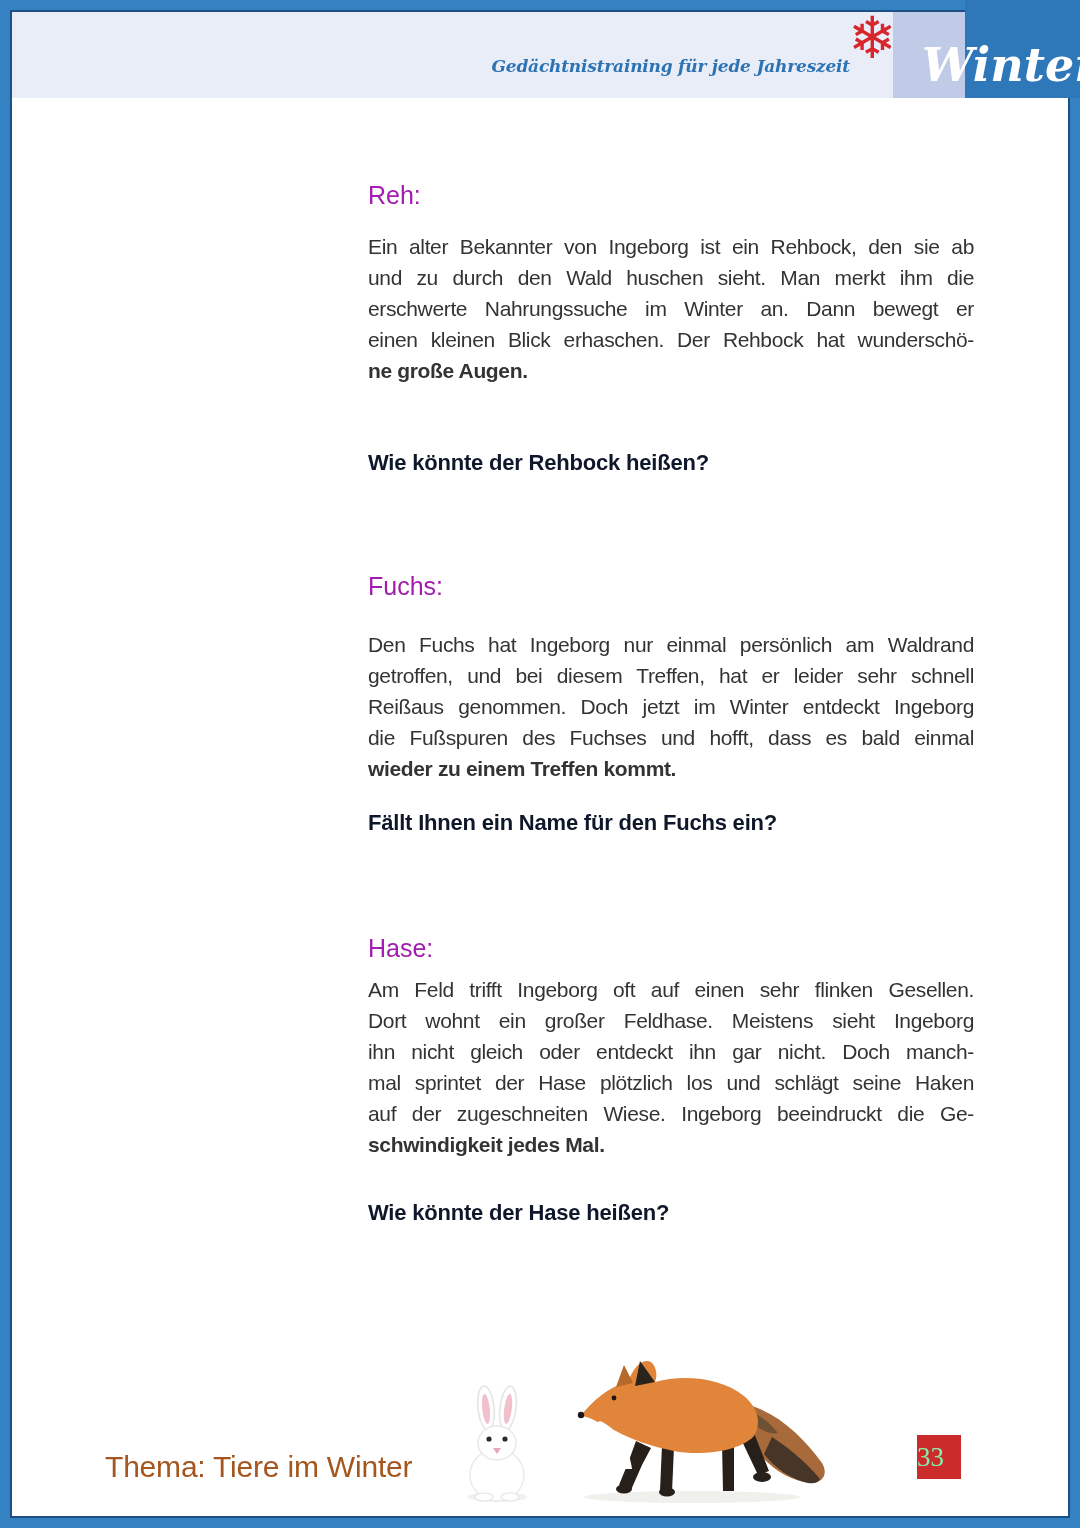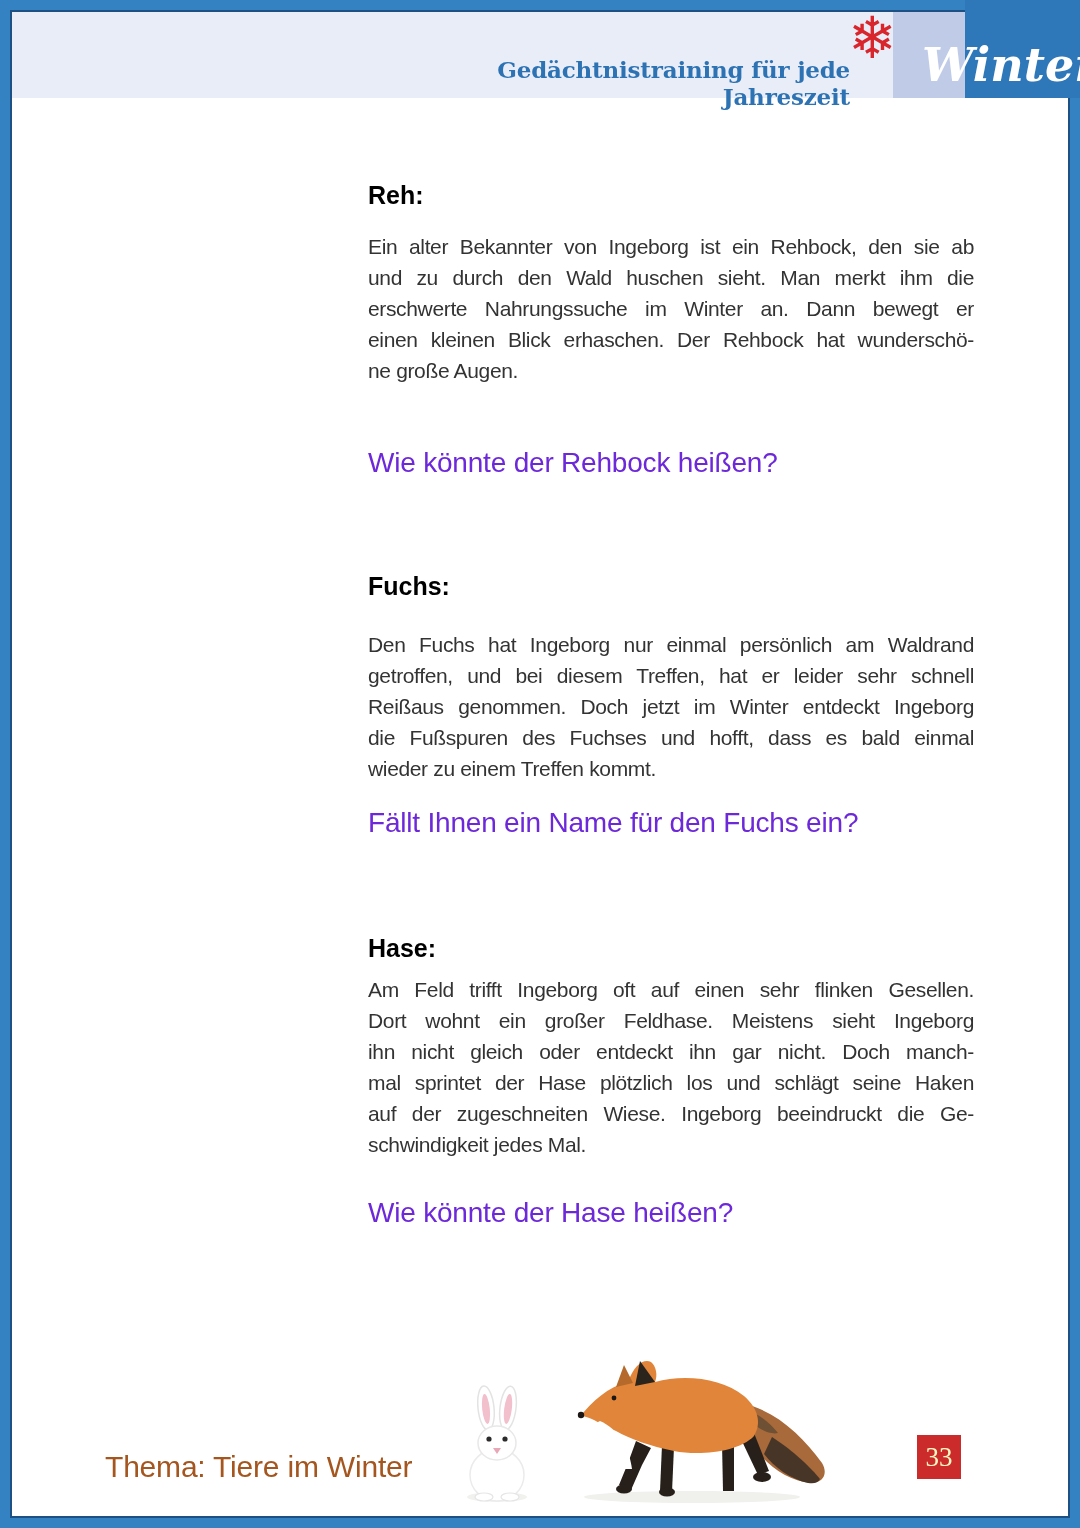--- a/index.html
+++ b/index.html
@@ -12,45 +12,45 @@
     position:absolute; inset:0; border:10px solid #3582c2;
     box-shadow: inset 0 0 0 2px #1d5183;
     pointer-events:none; z-index:40;
   }
   
   .header { position:absolute; left:10px; top:10px; width:1060px; height:88px; background:#e9edf8; z-index:10; }
   .header-band { position:absolute; left:893px; top:10px; width:75px; height:88px; background:#bfcbe7; z-index:12; }
   .header-block { position:absolute; left:965px; top:0; width:115px; height:98px; background:#2e77b8; z-index:45; }
   .header-subtitle {
     position:absolute; left:400px; top:56px; width:450px; text-align:right;
-    font-family:"DejaVu Serif", serif; font-weight:bold;
-    font-size:23px; letter-spacing:-0.2px; color:#2d73b4; z-index:13;
+    font-family:"DejaVu Serif", serif; font-style:italic; font-weight:bold;
+    font-size:17px; letter-spacing:-0.2px; color:#2d73b4; z-index:13;
   }
   .snowflake { position:absolute; left:848px; top:8px; font-size:58px; line-height:60px; color:#d8262c; z-index:14; }
   .winter {
     position:absolute; left:922px; top:38px; z-index:46;
     font-family:"DejaVu Serif", serif; font-style:italic; font-weight:bold;
     font-size:46px; color:#ffffff;
   }
   
   .col { position:absolute; left:368px; width:606px; }
-  .sec-heading { font-size:25px; font-weight:bold; color:#000000; line-height:30px; }
+  .sec-heading { font-size:25px; font-weight:normal; color:#a21caf; line-height:30px; }
   .paragraph { }
   .jline {
     font-size:21px; line-height:31px; color:#333333; letter-spacing:-0.35px;
     text-align:justify; text-align-last:justify; white-space:nowrap;
   }
-  .jline-last { text-align-last:left; }
-  .question { font-size:28px; line-height:30px; color:#6d28d9; letter-spacing:-0.2px; }
+  .jline-last { text-align-last:left;font-weight:bold; }
+  .question { font-size:22px; line-height:30px; color:#0f172a; letter-spacing:-0.2px;font-weight:bold; }
   
   .footer-theme { position:absolute; left:105px; top:1450px; font-size:30px; color:#a4561e; letter-spacing:-0.2px; }
   .page-badge {
     position:absolute; left:917px; top:1435px; width:44px; height:44px; background:#cc2b2b;
-    display:flex; align-items:center; justify-content:center;
-    font-family:"Liberation Serif", serif; font-size:27px; color:#fef9c3;
+    display:flex; align-items:center; 
+    font-family:"Liberation Serif", serif; font-size:27px; color:#86efac;
   }
   .rabbit { position:absolute; left:460px; top:1383px; width:72px; height:120px; }
   .fox { position:absolute; left:572px; top:1350px; width:262px; height:154px; }
   .rabbit svg, .fox svg { display:block; width:100%; height:100%; }
 </style>
 </head>
 <body>
 
 <div class="page">
 

